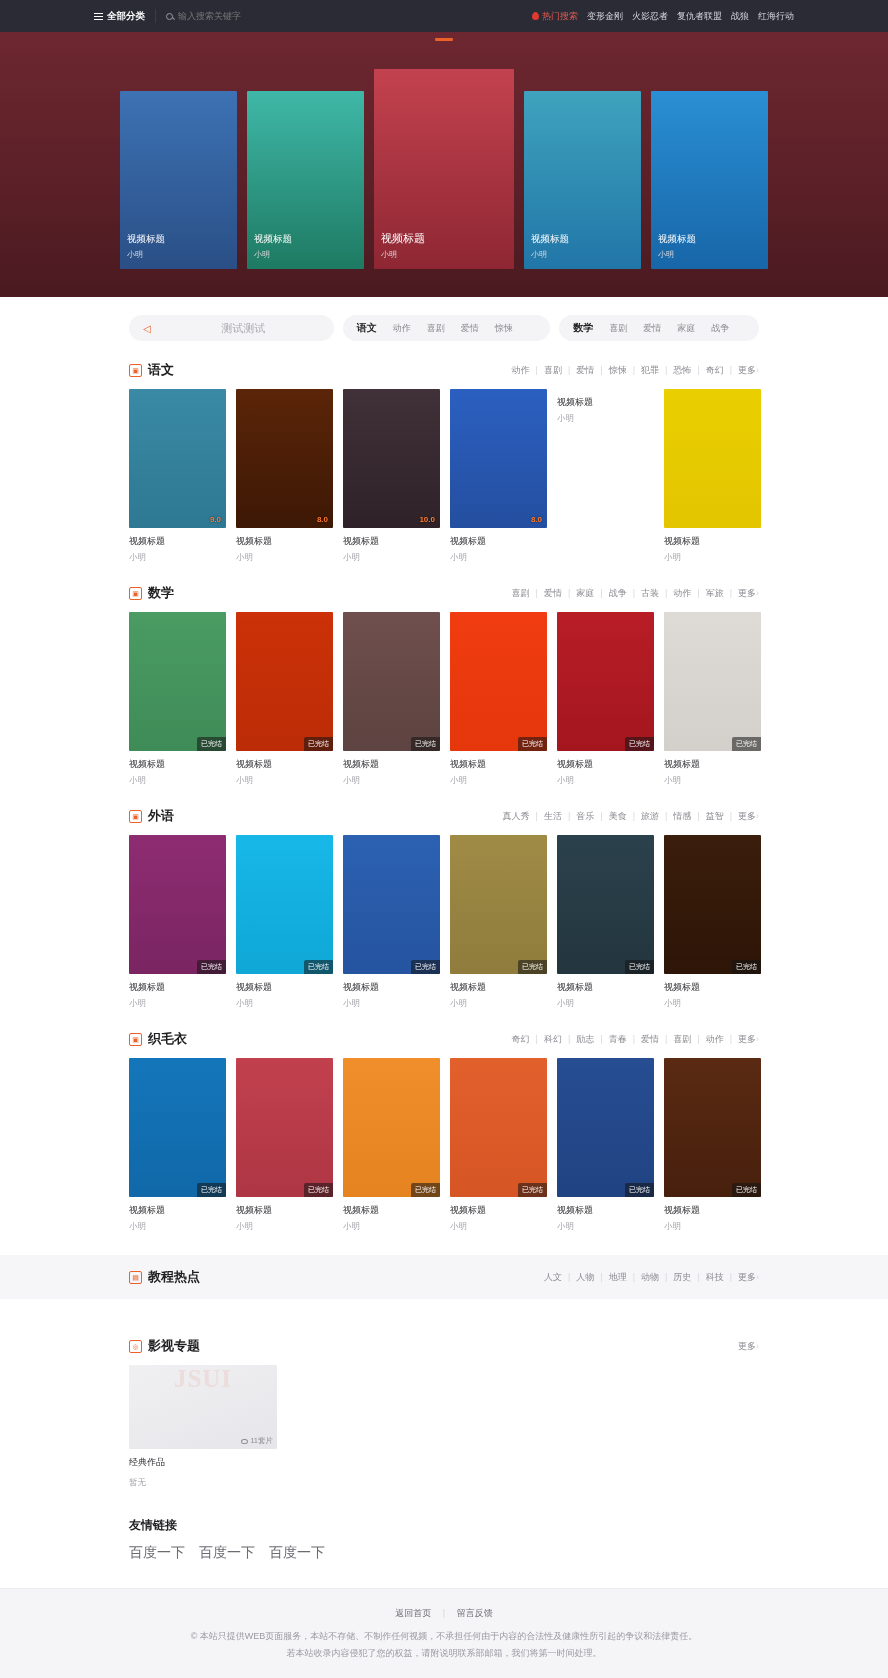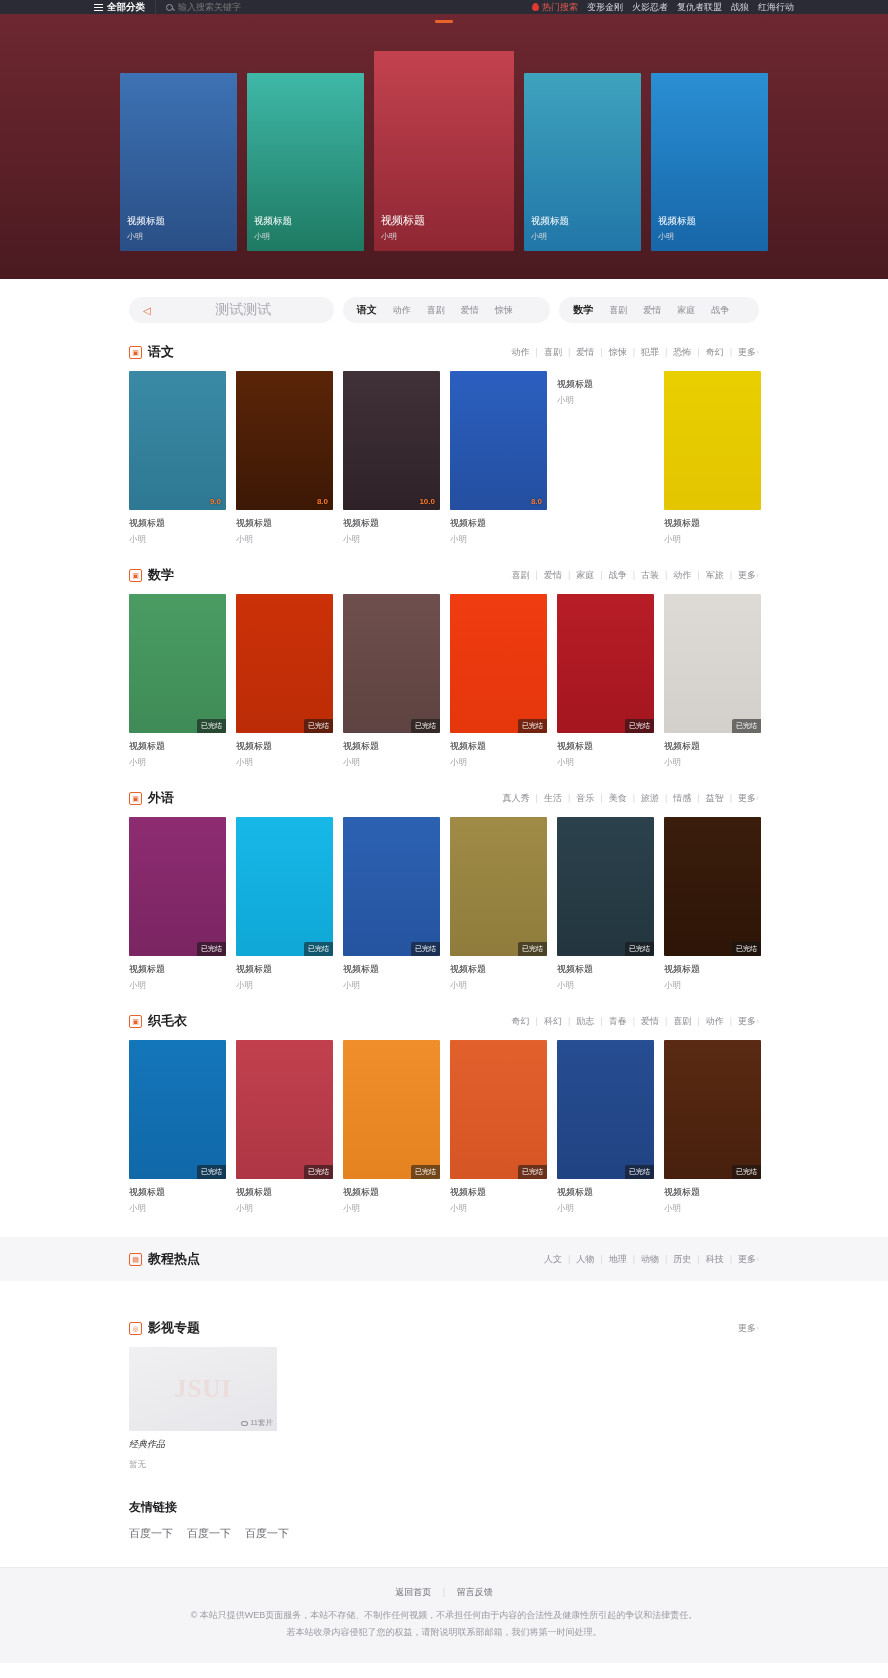--- a/index.html
+++ b/index.html
@@ -8,21 +8,21 @@
     font-family: "Liberation Sans", "DejaVu Sans", sans-serif;
     background: #ffffff;
     color: #333;
     font-size: 12px;
     -webkit-font-smoothing: antialiased;
   }
   .wrap { width: 630px; margin: 0 auto; }
 
   
   .topbar {
-    height: 14px;
+    height: 32px;
     background: #2b2b36;
     display: flex;
     align-items: center;
     color: #cfd0d8;
     font-size: 9px;
     position: relative;
     font-family: Liberation Serif, serif;
   }
   .topbar-inner {
     width: 700px;
@@ -89,21 +89,21 @@
   .fpill {
     background:#f4f4f6; border-radius: 16px; height: 26px;
     display:flex; align-items:center; padding: 0 14px; gap: 16px;
   }
   .fpill.p1 { width: 205px; justify-content:flex-start; }
   .fpill.p2 { width: 208px; }
   .fpill.p3 { width: 200px; }
   .fpill .lead { color:#e8622a; font-size:10px; }
   .fpill .cur { color:#222; font-weight:bold; font-size:10px; }
   .fpill a { color:#8b8b92; text-decoration:none; font-size:9px; }
-  .fpill .ph { color:#a9a9b0; font-size:14px; margin-left:auto; margin-right:auto; }
+  .fpill .ph { color:#a9a9b0; font-size:11px; margin-left:auto; margin-right:auto; }
 
   
   .sec-head {
     display:flex; align-items:center; margin-top: 20px; margin-bottom: 10px;
   }
   .sec-title { display:flex; align-items:center; gap:6px; font-size:13px; font-weight:bold; color:#1f1f22; }
   .flame {
     width:11px;height:13px;border:1.5px solid #e8622a;background:transparent;
     border-radius: 50% 50% 50% 50% / 62% 62% 38% 38%;
     display:inline-block; transform: rotate(-4deg);
@@ -141,40 +141,40 @@
     background:#f6f6f8; margin-top: 22px; padding: 13px 0;
   }
   .hotstrip .sec-head { margin:0;gap:16px; }
 
   
   .topic { padding-top: 18px; }
   .topic-card { width: 148px; }
   .topic-img {
     width:148px;height:84px;
     background: linear-gradient(160deg,#f0f0f2 0%,#e6e6ea 100%);
-    position:relative; display:flex; align-items:center; justify-content:center;
+    position:relative; display:flex; align-items:flex-start; justify-content:center;
     border-radius:1px;
   }
   .topic-img .logo {
     font-size: 25px; font-weight:bold; color:#ecdcdc; letter-spacing:1px;
     font-family:"Liberation Serif", serif;
   }
   .topic-cnt {
     position:absolute; right:4px; bottom:3px; color:#8f8f96; font-size:7.5px;
     display:flex; align-items:center; gap:2px;
   }
   .eye { width:7px;height:5px;border:1px solid #8f8f96;border-radius:50% / 60%; display:inline-block;}
-  .topic-t { font-size:9px; color:#2c2c30; margin-top:7px;font-style:italic; }
+  .topic-t { font-size:9px; color:#2c2c30; margin-top:7px; }
   .topic-s { font-size:8.5px; color:#a3a3aa; margin-top:8px; }
 
   
   .flinks { padding-top: 28px; padding-bottom: 26px; }
   .flinks h3 { font-size:12px; color:#1f1f22; font-weight:bold; margin-bottom:10px; }
   .flinks .row { display:flex; gap:14px; }
-  .flinks a { font-size:11px; color:#6b6b72; text-decoration:none; }
+  .flinks a { font-size:14px; color:#6b6b72; text-decoration:none; }
 
   
   footer {
     background:#f5f5f7; border-top:1px solid #ececf0;
     padding: 16px 0 22px; text-align:center; color:#9a9aa1; font-size:9px;
     line-height: 1.9;
   }
   footer .ftop a { color:#6f6f77; text-decoration:none; padding:0 9px; }
   footer .ftop .sep { color:#d5d5da; }
   footer .fdisc { margin-top: 6px; }

